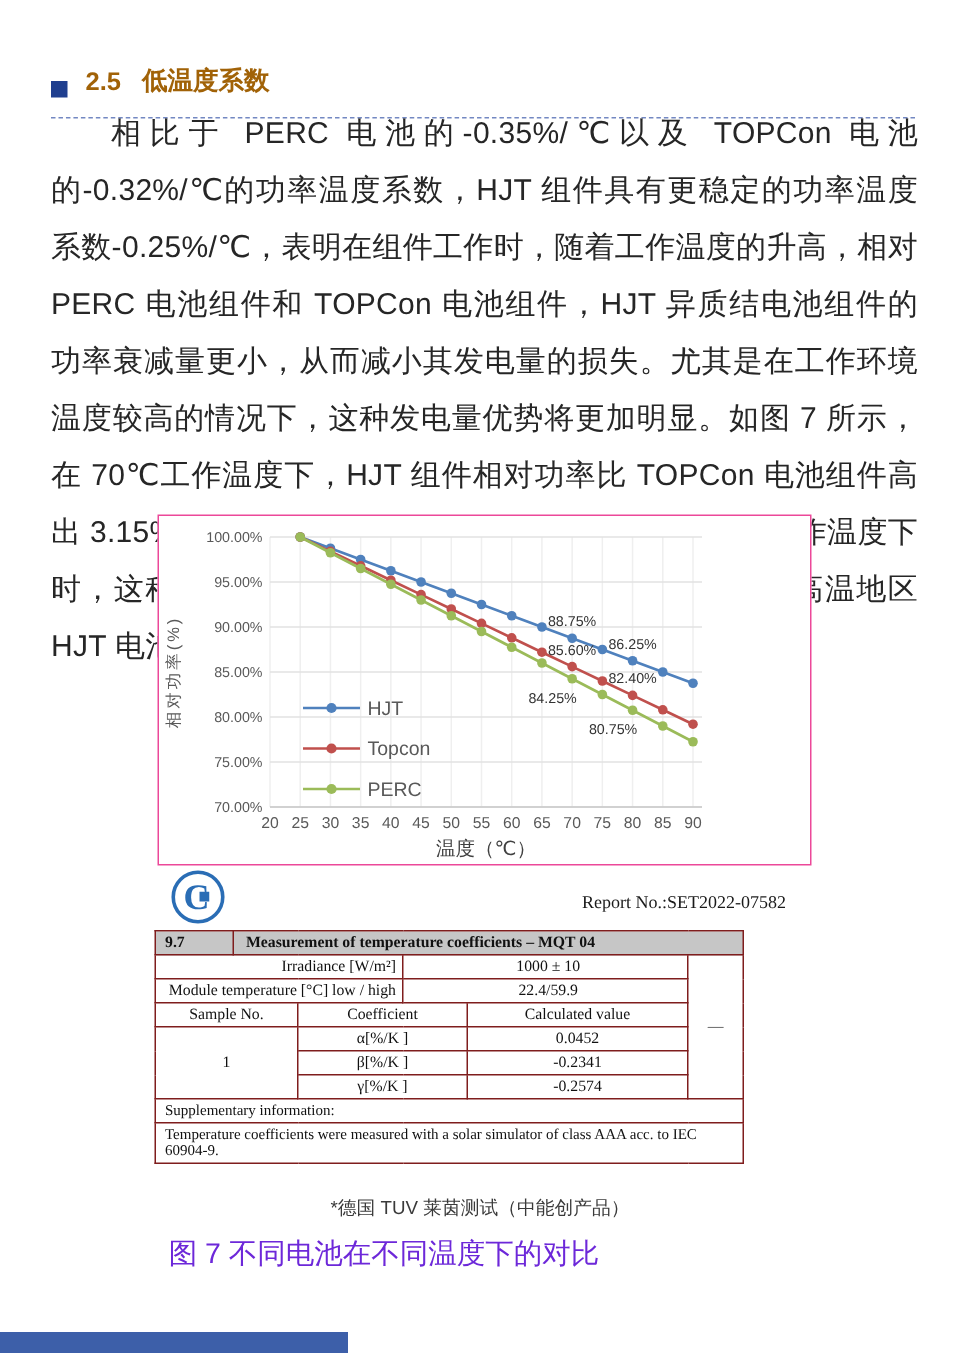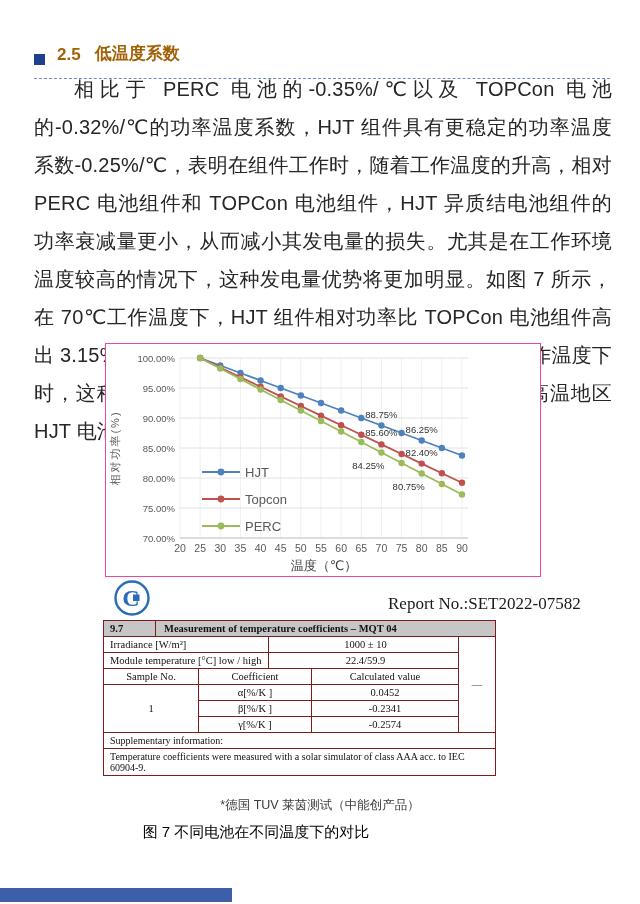--- a/index.html
+++ b/index.html
@@ -24,45 +24,45 @@
   .chart-box{
     position:absolute;left:105px;top:343px;width:436px;height:234px;
     border:1px solid #ec4899;background:#fff;box-sizing:border-box;
   }
   .chart-box svg{display:block;}
   .chart-box text{font-family:"Liberation Sans","DejaVu Sans",sans-serif;}
   .logo{position:absolute;left:112px;top:578px;width:40px;height:40px;}
   .report-no{
     position:absolute;left:388px;top:594px;
     font-family:"Liberation Serif","DejaVu Serif",serif;
-    font-size:17px;color:#1a1a1a;text-align:right;
+    font-size:12px;color:#1a1a1a;text-align:right;
   }
   .report-table{
     position:absolute;left:103px;top:620px;width:392px;
     border-collapse:collapse;table-layout:fixed;
     font-family:"Liberation Serif","DejaVu Serif",serif;
     font-size:10.5px;color:#111;
   }
   .report-table td{border:1px solid #7f1d1d;padding:2px 4px;vertical-align:middle;}
   .report-table .hdr td{background:#c6c6c6;font-weight:bold;}
   .report-table .c-no{text-align:left;padding-left:6px;}
   .report-table .c-title{padding-left:8px;}
-  .report-table .lbl{text-align:left;padding-left:6px;}
+  .report-table .lbl{text-align:right;padding-left:6px;}
   .report-table .val-l{text-align:center;padding-left:8px;}
   .report-table .ctr{text-align:center;margin-left:13px;}
   .report-table .subhdr td{text-align:center;}
   .report-table .dash{text-align:center;color:#444;}
   .report-table .supp{text-align:left;padding-left:6px;font-size:10px;}
   .source-note{
     position:absolute;left:0;top:797px;width:640px;text-align:center;
     font-size:12.5px;color:#3a3a3a;
   }
   .fig-caption{
     position:absolute;left:0;top:823px;width:512px;text-align:center;
-    font-size:15px;color:#000000;
+    font-size:19px;color:#6d28d9;
   }
   .footer-bar{position:absolute;left:0;top:888px;width:232px;height:14px;}
 </style>
 </head>
 <body>
 
 <div class="page">
 
   <div class="heading">
     <span class="bullet"></span>

